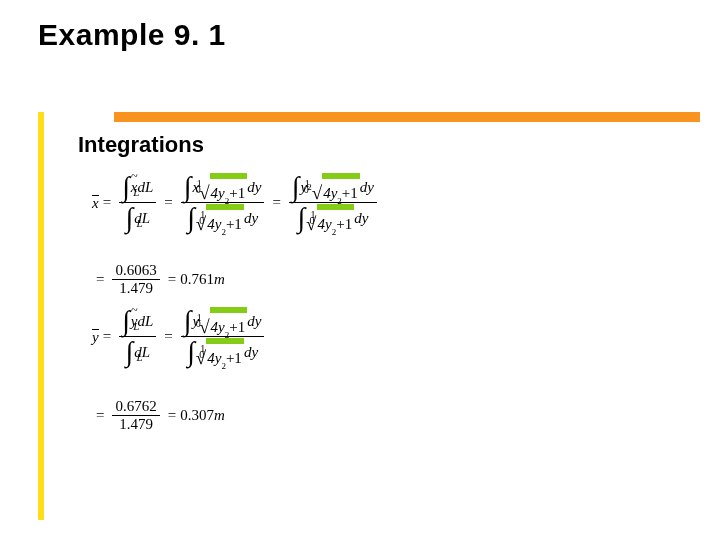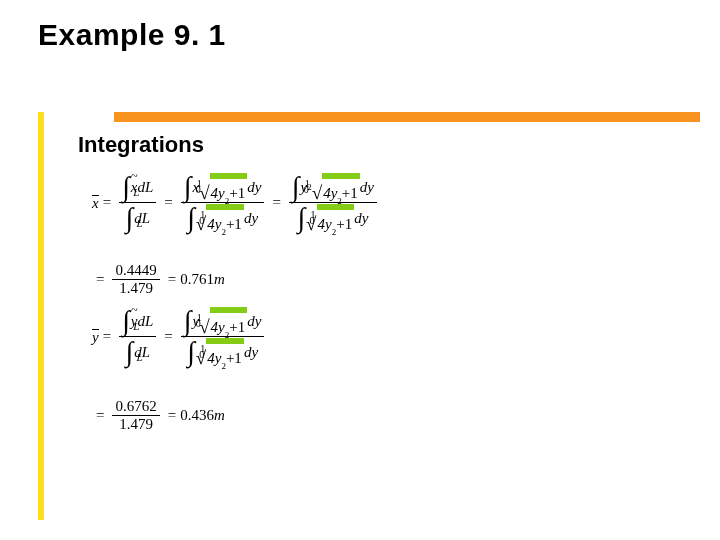--- a/index.html
+++ b/index.html
@@ -253,21 +253,21 @@
           </span>
         </span>
       </span>
     </div>
   </div>
 
   <div class="math-block" style="top:262px;">
     <div class="row">
       <span class="eq">=</span>
       <span class="frac">
-        <span class="num">0.4449</span>
+        <span class="num">0.6063</span>
         <span class="bar"></span>
         <span class="den">1.479</span>
       </span>
       <span class="eq">=</span>
       <span>0.761</span>
       <span class="it">m</span>
     </div>
   </div>
 
   <div class="math-block" style="top:306px;">
@@ -331,18 +331,18 @@
 
   <div class="math-block" style="top:398px;">
     <div class="row">
       <span class="eq">=</span>
       <span class="frac">
         <span class="num">0.6762</span>
         <span class="bar"></span>
         <span class="den">1.479</span>
       </span>
       <span class="eq">=</span>
-      <span>0.436</span>
+      <span>0.307</span>
       <span class="it">m</span>
     </div>
   </div>
 
 </div>
 
 </body></html>

